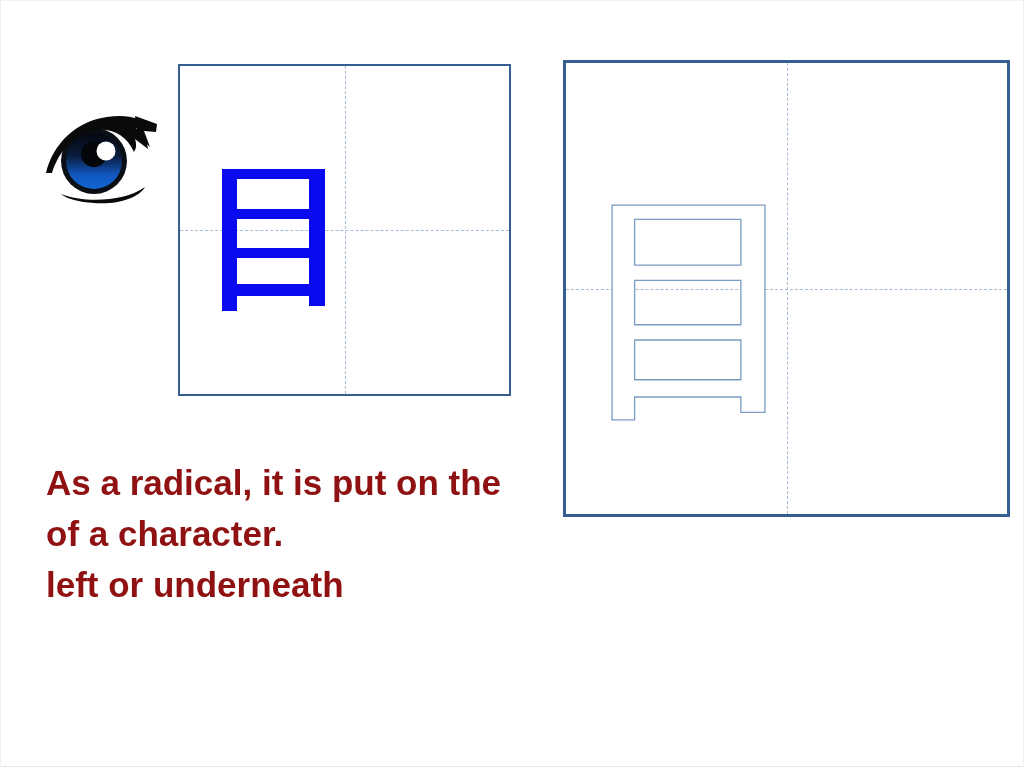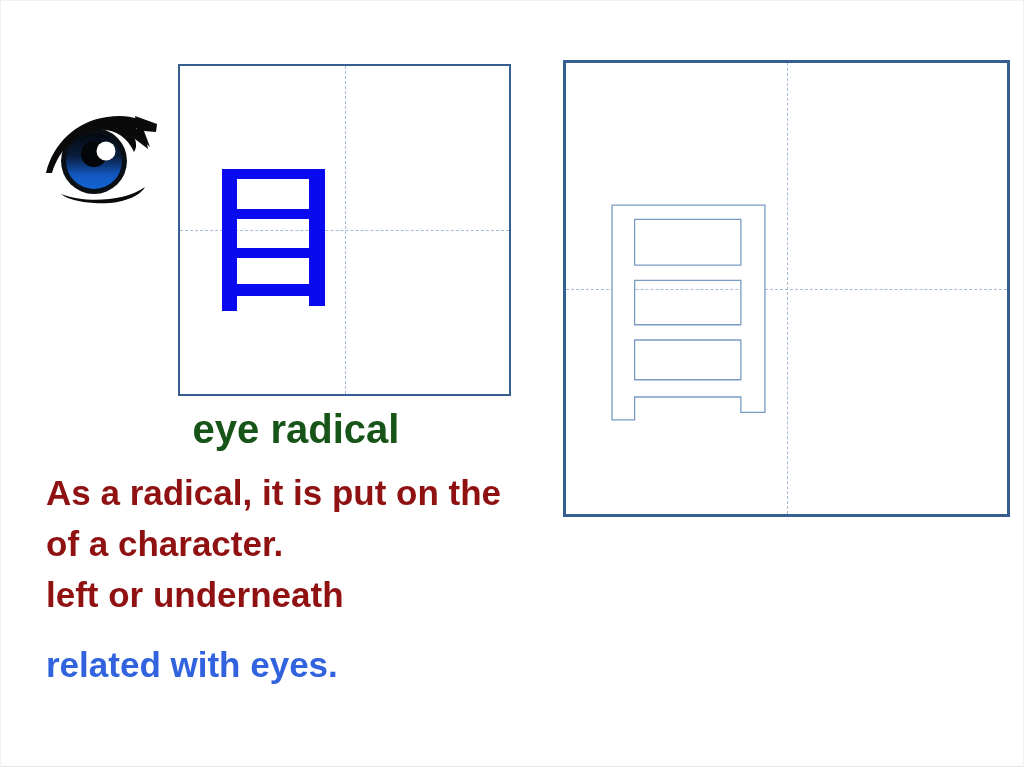--- a/index.html
+++ b/index.html
@@ -36,21 +36,21 @@
   
   .eye{position:absolute;left:38px;top:98px;width:130px;height:110px;}
   
   .title{
     position:absolute;left:95px;top:406px;width:400px;
     text-align:center;
     font-size:40px;font-weight:bold;
     color:var(--title-green);
   }
   .desc{
-    position:absolute;left:45px;top:466px;width:520px;
+    position:absolute;left:45px;top:456px;width:520px;
     font-size:35px;font-weight:bold;line-height:51px;
     color:var(--description-red);
   }
   .desc span{display:block;}
   .meaning{
     position:absolute;left:45px;top:644px;width:520px;
     font-size:35px;font-weight:bold;
     color:var(--meaning-blue);
   }
 </style>
@@ -86,23 +86,21 @@
   </div>
 
   <div class="pbox pbox-right">
     <div class="dash-h"></div>
     <div class="dash-v"></div>
     <svg class="glyph glyph-outline" viewBox="0 0 103 142" preserveAspectRatio="none" aria-hidden="true">
       <path fill-rule="evenodd" vector-effect="non-scaling-stroke" d="M0.7,0.7 H102.3 V136.3 H86.3 V126.3 H15.7 V141.3 H0.7 Z M15.7,10 H86.3 V40 H15.7 Z M15.7,50 H86.3 V79 H15.7 Z M15.7,89 H86.3 V115 H15.7 Z"></path>
     </svg>
   </div>
 
-  <div class="title">eye radical</div>
 
   <div class="desc">
     <span>As a radical, it is put on the</span>
     <span>of a character.</span>
     <span>left or underneath</span>
   </div>
 
-  <div class="meaning">related with eyes.</div>
 
 </div>
 
 </body></html>

